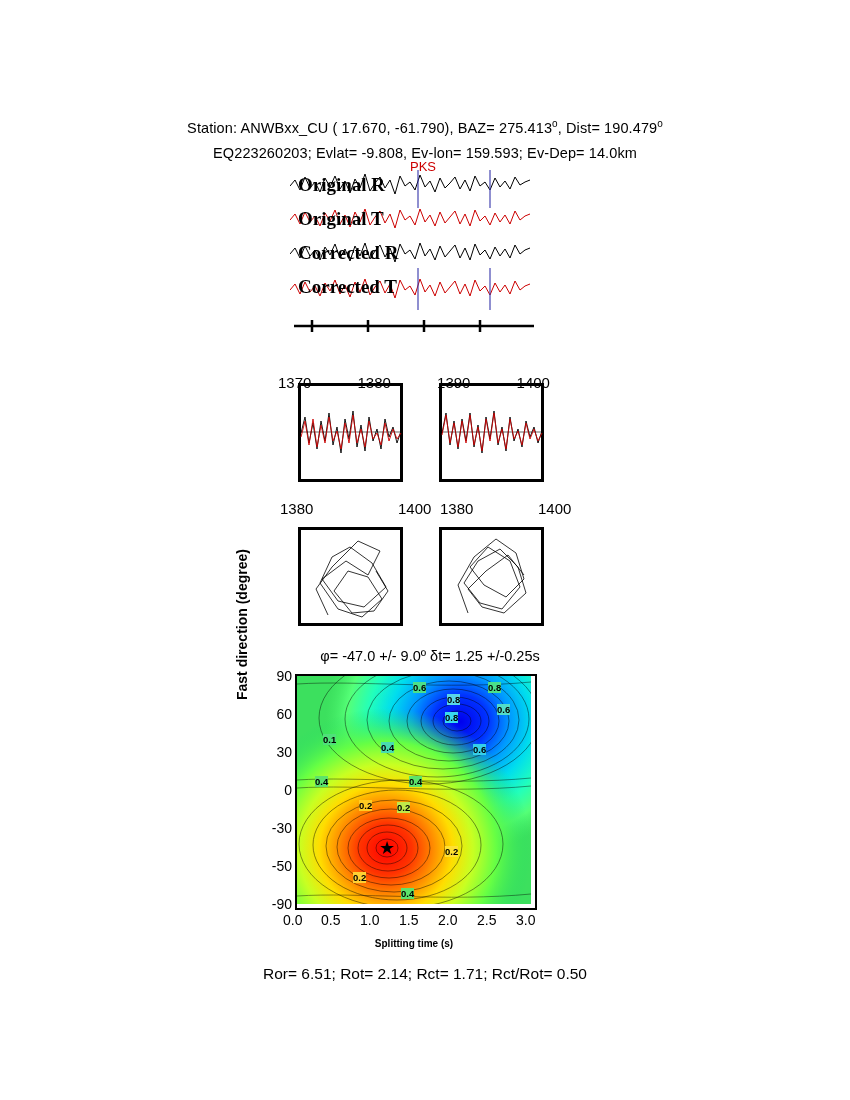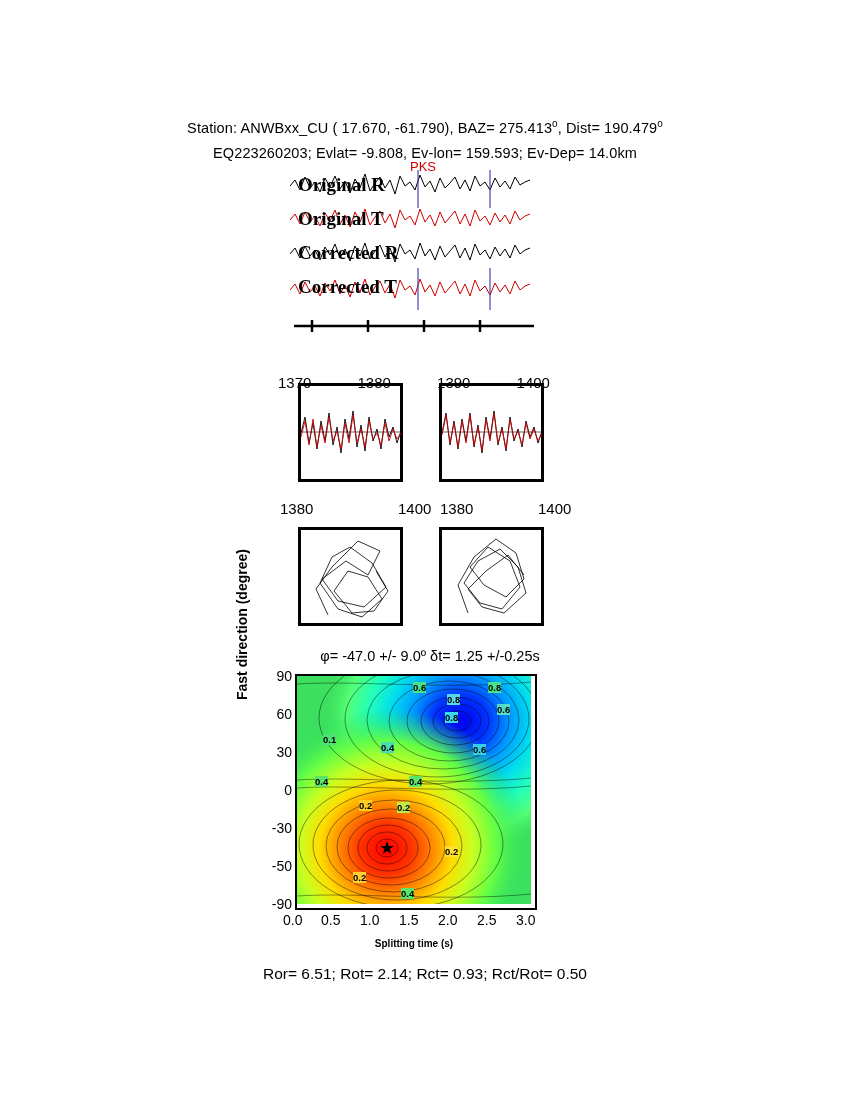--- a/index.html
+++ b/index.html
@@ -221,15 +221,15 @@
     <span style="left:46px;">0.5</span>
     <span style="left:85px;">1.0</span>
     <span style="left:124px;">1.5</span>
     <span style="left:163px;">2.0</span>
     <span style="left:202px;">2.5</span>
     <span style="left:241px;">3.0</span>
   </div>
 
   <div class="xlab">Splitting time (s)</div>
 
-  <div class="footer">Ror= 6.51; Rot= 2.14; Rct= 0.93; Rct/Rot= 0.50</div>
+  <div class="footer">Ror= 6.51; Rot= 2.14; Rct= 1.71; Rct/Rot= 0.50</div>
 
 </div>
 
 </body></html>

